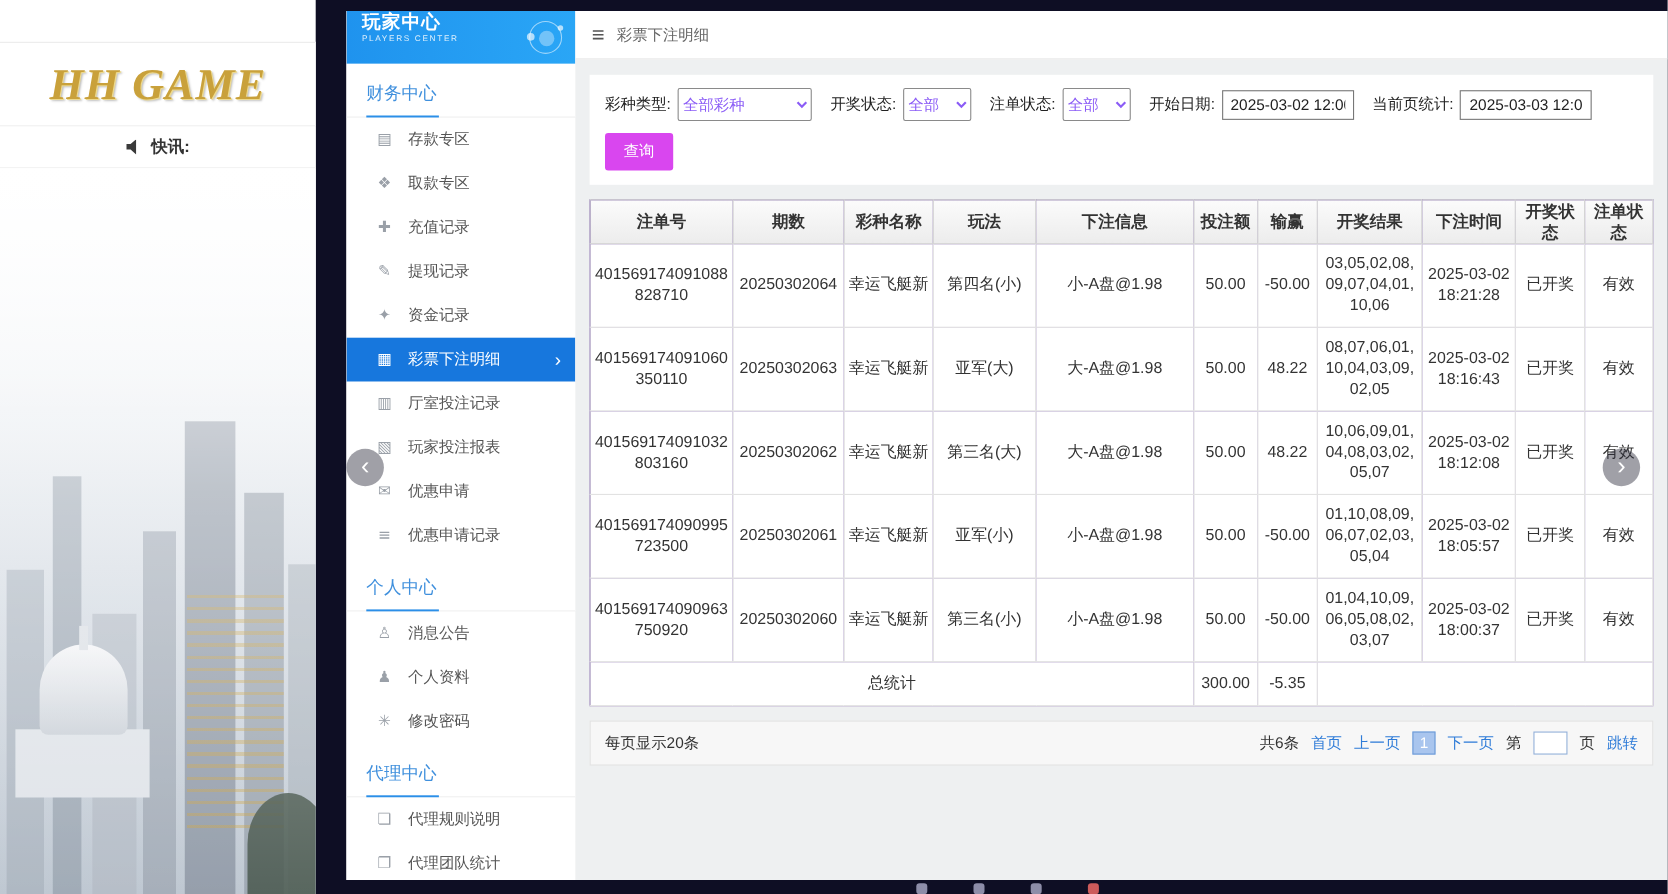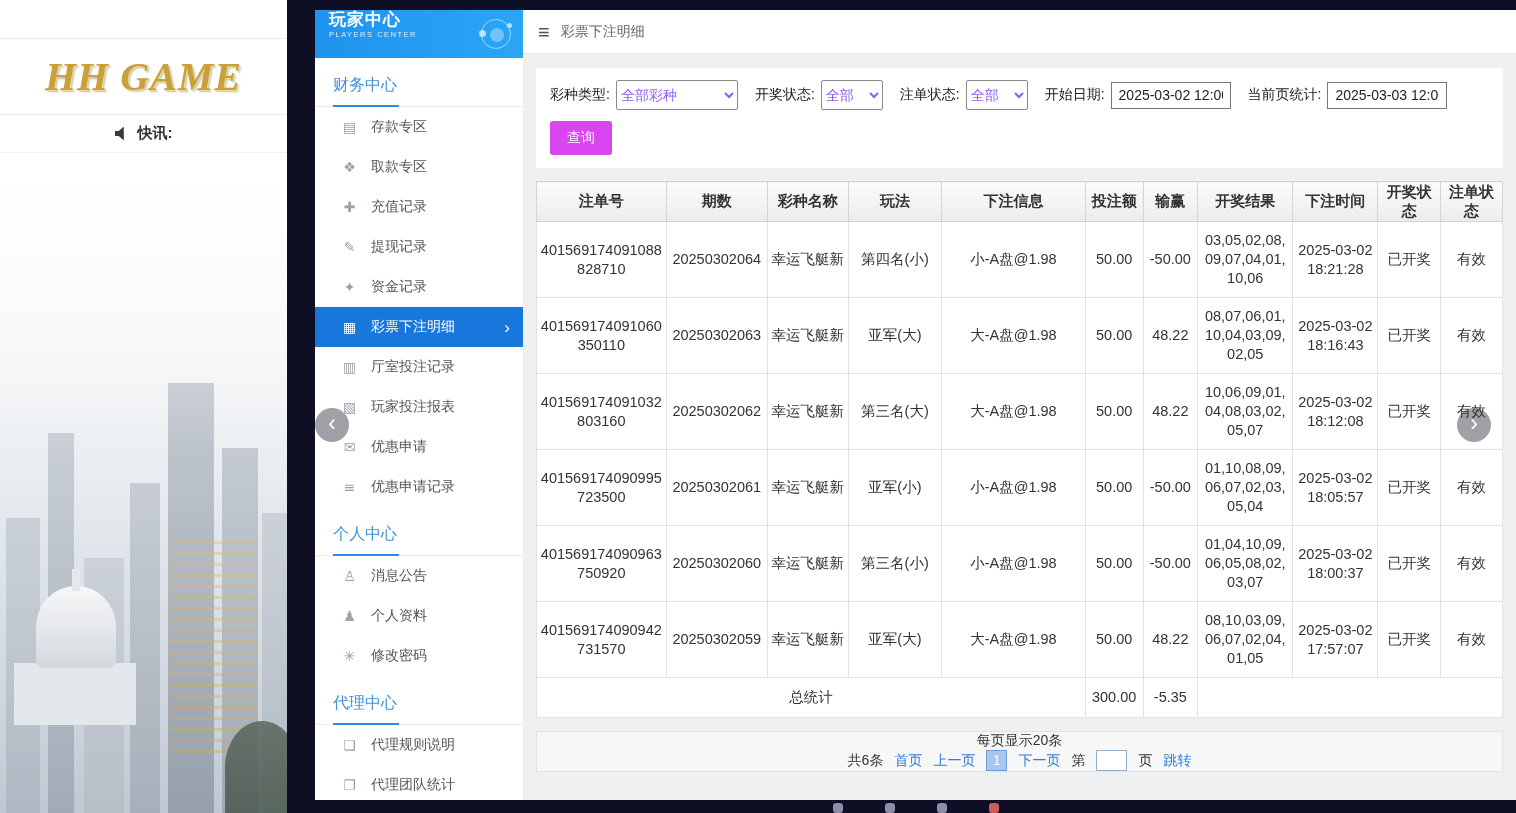--- a/index.html
+++ b/index.html
@@ -96,21 +96,21 @@
   table.bets-table { width:100%; margin-top:13px; border-collapse:collapse; table-layout:fixed;
     background:#4c1d95; text-align:center; font-size:14.5px; color:#333; }
   .bets-table th { background:linear-gradient(#fbfbfb,#ececec); border:1px solid #d4d4d4;
     height:40px; font-weight:bold; font-size:15px; padding:0 1px; }
   .bets-table td { border:1px solid #e2e2e2; padding:9px 3px; line-height:19px; background:#fff; }
   .bets-table td.col-0, .bets-table td.col-7 { word-break:break-all; }
   .summary-row td { padding:10px 3px; }
 
   .pager { margin-top:13px; height:41px; background:#f7f7f7; border:1px solid #e2e2e2;
     display:flex; align-items:center; justify-content:space-between; padding:0 13px;
-    font-size:14px; color:#333;flex-direction:column; }
+    font-size:14px; color:#333; }
   .pager-right { display:flex; align-items:center; gap:11px; }
   .pager-right a { color:#2f7cd8; text-decoration:none; cursor:pointer; }
   .page-cur { background:#a9c5ee; border:1px solid #6f9cd8; color:#fff; min-width:21px;
     height:21px; line-height:19px; text-align:center; padding:0 5px; cursor:pointer; }
   .jump-input { width:31px; height:21px; border:1px solid #92afd8; background:#fff; }
 
   
   .carousel { position:absolute; width:34px; height:34px; border-radius:50%;
     background:rgba(45,45,60,.45); color:#fff; display:flex; align-items:center; justify-content:center;
     font-size:23px; z-index:60; cursor:pointer; user-select:none; }
@@ -353,33 +353,20 @@
               <td class="col-2">幸运飞艇新</td>
               <td class="col-3">第三名(小)</td>
               <td class="col-4">小-A盘@1.98</td>
               <td class="col-5">50.00</td>
               <td class="col-6">-50.00</td>
               <td class="col-7">01,04,10,09,06,05,08,02,03,07</td>
               <td class="col-8">2025-03-02 18:00:37</td>
               <td class="col-9">已开奖</td>
               <td class="col-10">有效</td>
             </tr>
-            <tr class="data-row">
-              <td class="col-0">401569174090942731570</td>
-              <td class="col-1">20250302059</td>
-              <td class="col-2">幸运飞艇新</td>
-              <td class="col-3">亚军(大)</td>
-              <td class="col-4">大-A盘@1.98</td>
-              <td class="col-5">50.00</td>
-              <td class="col-6">48.22</td>
-              <td class="col-7">08,10,03,09,06,07,02,04,01,05</td>
-              <td class="col-8">2025-03-02 17:57:07</td>
-              <td class="col-9">已开奖</td>
-              <td class="col-10">有效</td>
-            </tr>
             <tr class="summary-row">
               <td colspan="5">总统计</td>
               <td>300.00</td>
               <td>-5.35</td>
               <td colspan="4"></td>
             </tr>
           </tbody>
         </table>
 
       <div class="pager">

